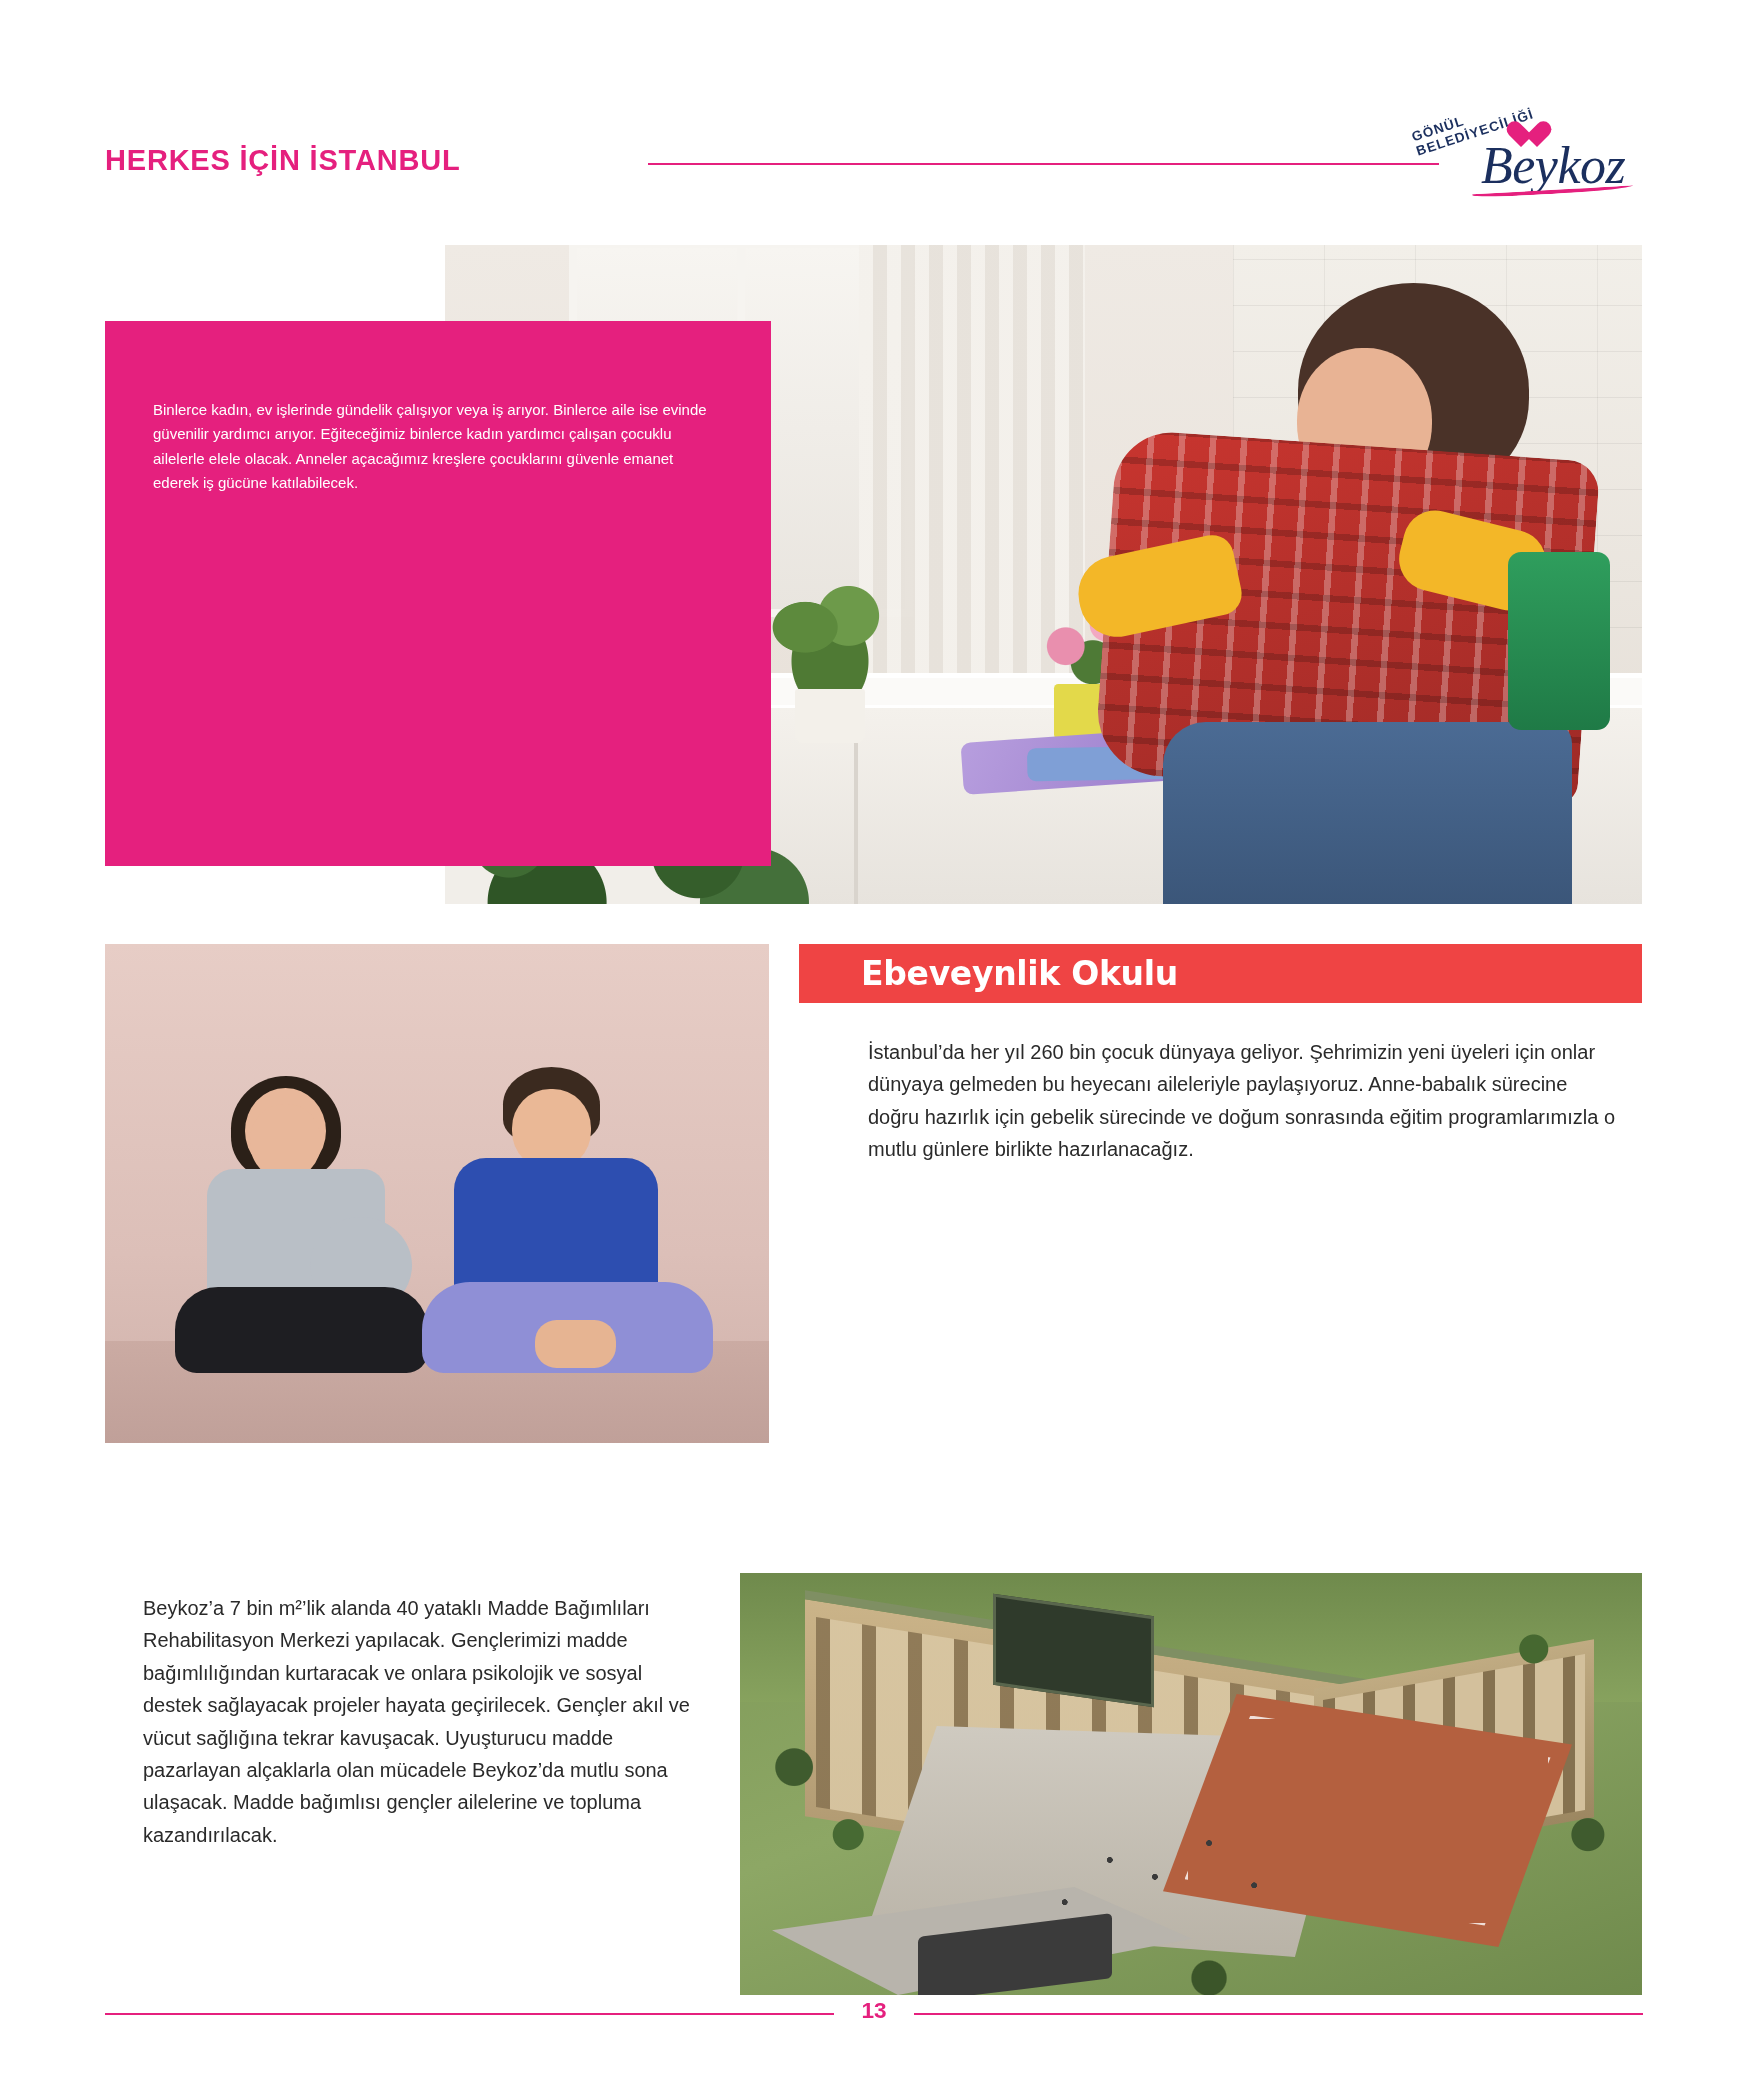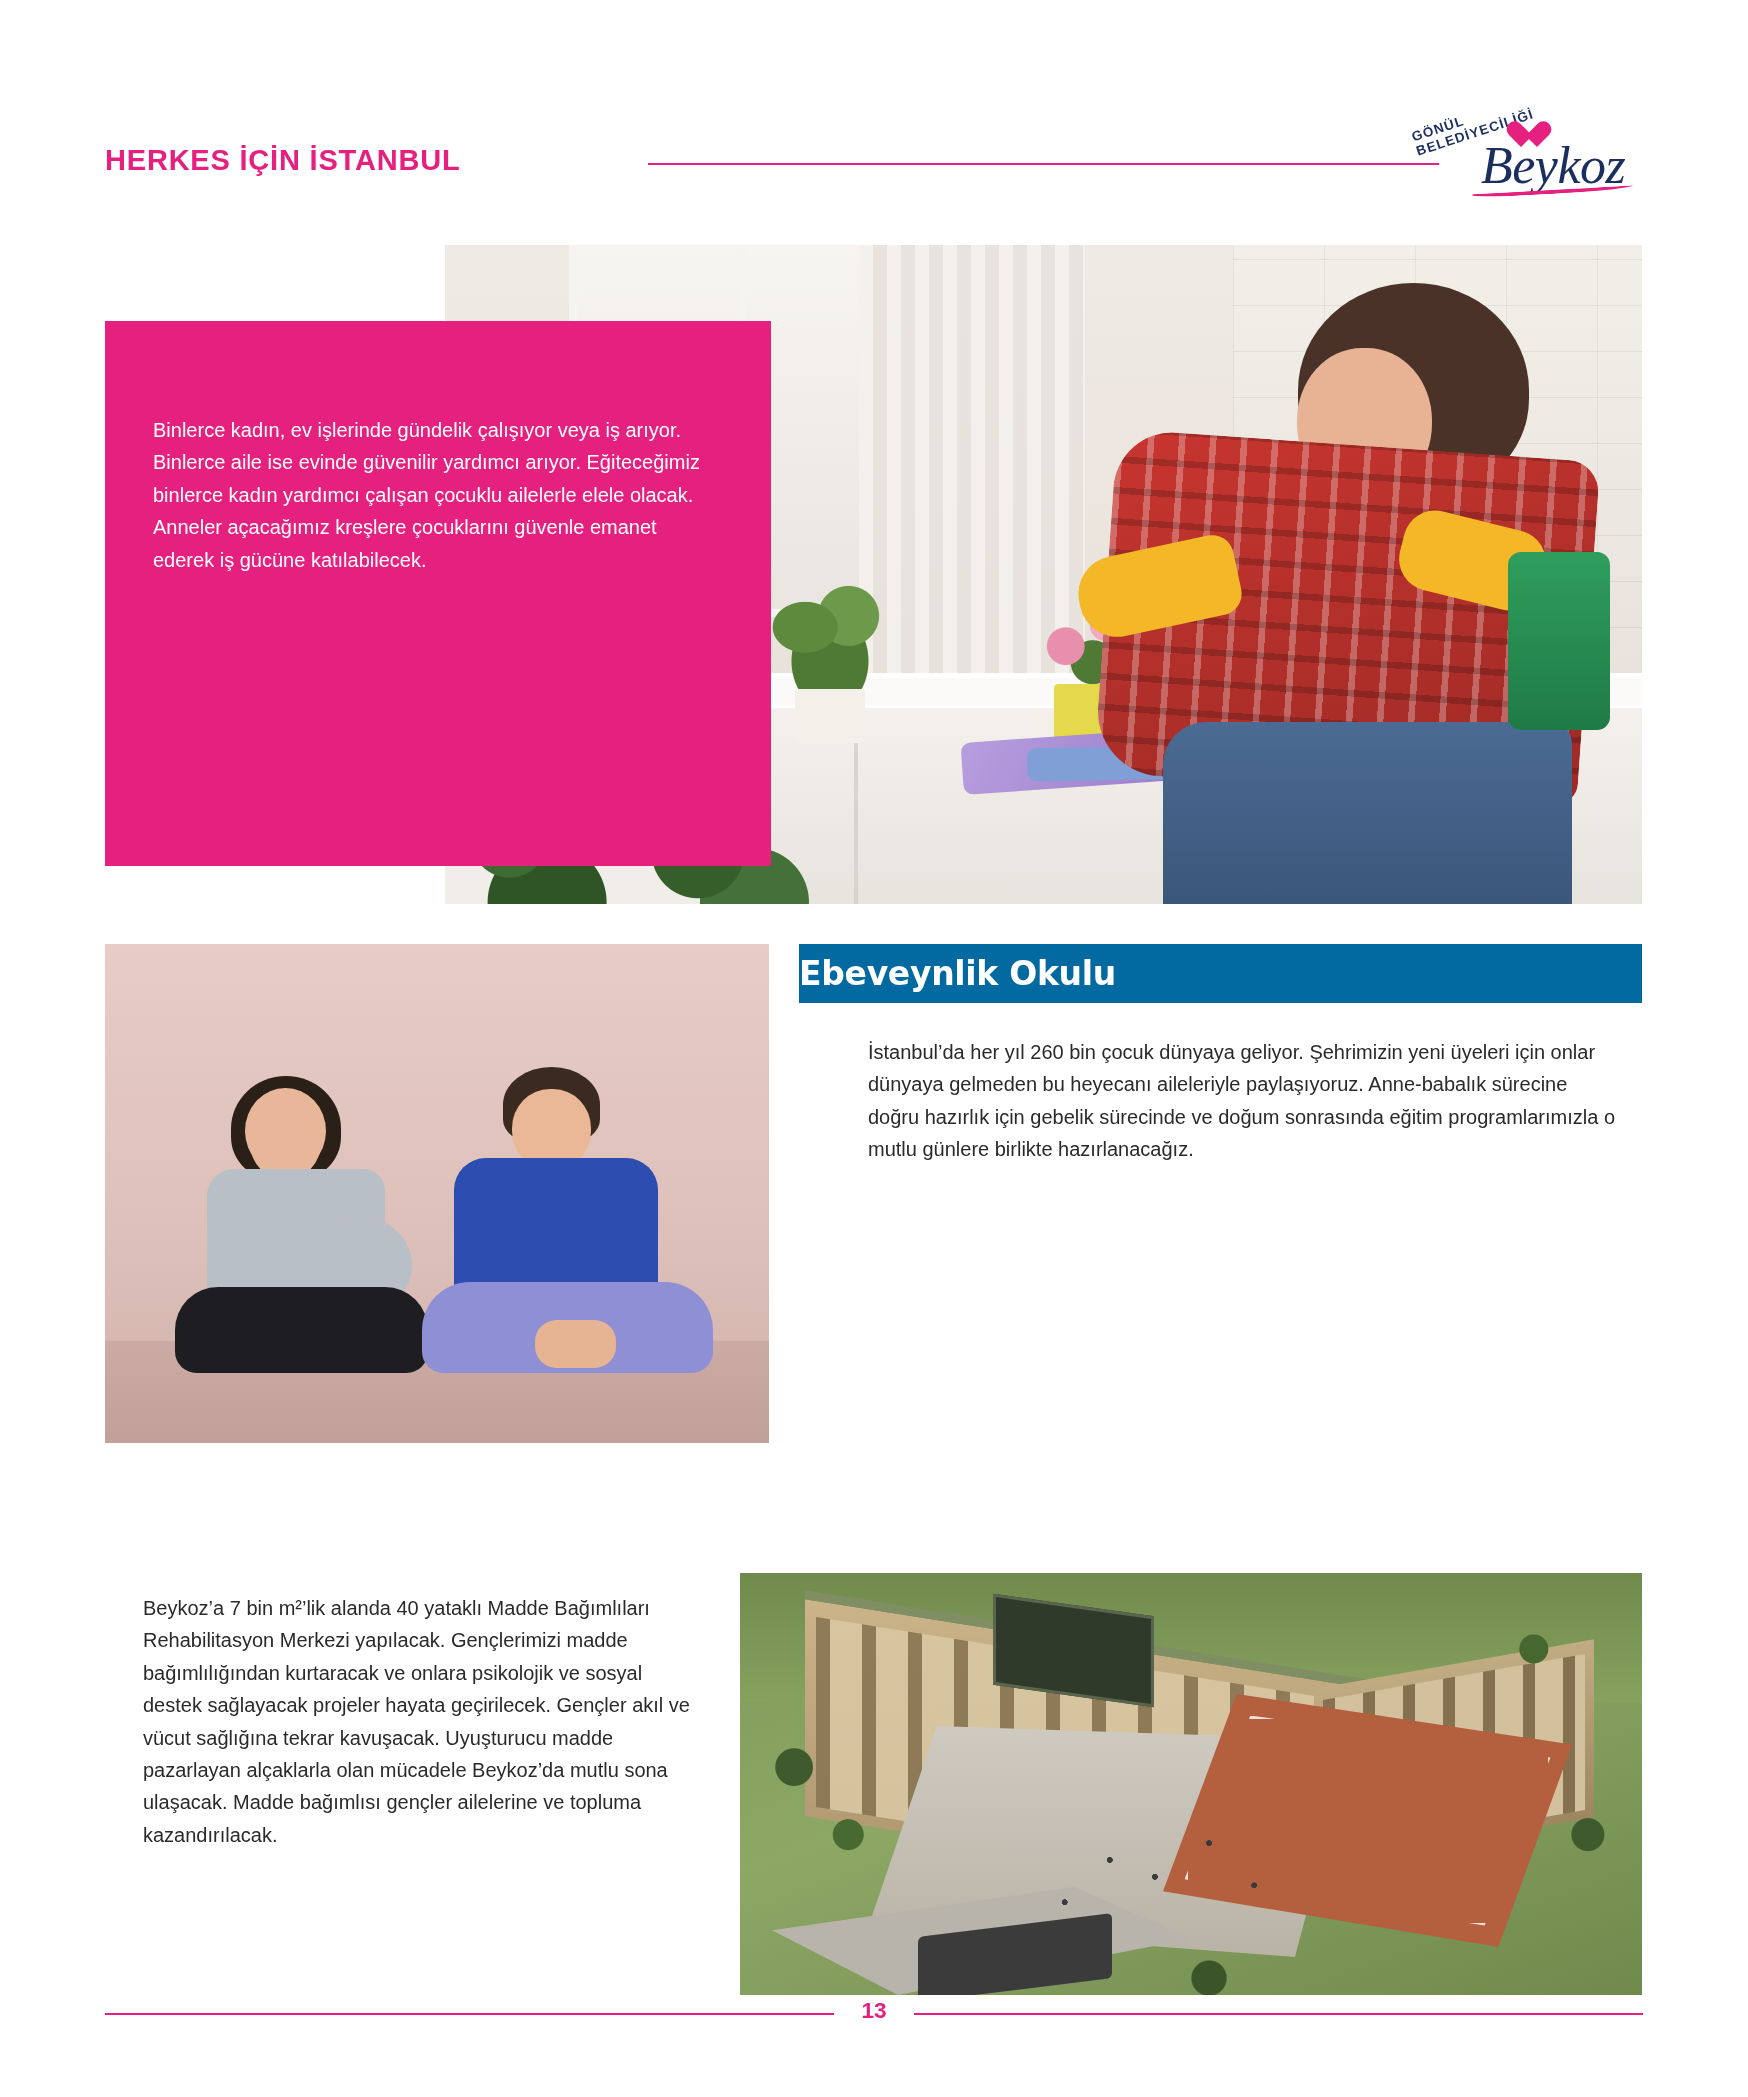--- a/index.html
+++ b/index.html
@@ -119,22 +119,22 @@
   }
   .b1-heading {
     font-size: 56px;
     font-weight: bold;
     line-height: 1.08;
     letter-spacing: -0.5px;
     white-space: pre-line;
     font-family: "DejaVu Sans", sans-serif;
   }
   .b1-body {
-    margin-top: 49px;
-    font-size: 20px;
+    margin-top: 33px;
+    font-size: 15px;
     line-height: 1.62;
   }
 
   
   .kitchen { position: absolute; inset: 0; }
   .k-wall { position:absolute; inset:0; background: linear-gradient(180deg,#efeae4 0%, #e6ded6 100%); }
   .k-bricks {
     position:absolute; right:0; top:0; width:409px; height:659px;
     background:
       repeating-linear-gradient(0deg, rgba(0,0,0,.06) 0 1.1px, transparent 1.1px 46px),
@@ -279,22 +279,22 @@
   .y-p1 .legs{ position:absolute; left:0; top:199px; width:253px; height:86px; background:#1e1e22; border-radius:43px 43px 21.5px 21.5px; }
   .y-p2{ position:absolute; left:317px; bottom:75px; width:291px; height:301px; }
   .y-p2 .hair{ position:absolute; left:81px; top:0; width:97px; height:75px; background:#3b2a1f; border-radius:50% 50% 30% 30%; }
   .y-p2 .face{ position:absolute; left:90px; top:21.5px; width:79px; height:81px; background:#eab896; border-radius:48%; }
   .y-p2 .top{ position:absolute; left:32px; top:91px; width:204px; height:140px; background:#2d4eb0; border-radius:32px 32px 10.8px 10.8px; }
   .y-p2 .legs{ position:absolute; left:0; top:215px; width:291px; height:91px; background:#8f8fd6; border-radius:48px 48px 21.5px 21.5px; }
   .y-p2 .foot{ position:absolute; left:113px; top:253px; width:81px; height:48px; background:#e6b492; border-radius:21.5px; }
 
   .b2-right { position: absolute; left: 694px; top: 0; right: 0; }
   .b2-banner {
-    position: relative; width: 843px; height: 59px; background: #0369a1;
-    color: #fff; display: flex; align-items: center; 
+    position: relative; width: 843px; height: 59px; background: #ef4444;
+    color: #fff; display: flex; align-items: center; padding-left: 62px;
   }
   .b2-banner-text {
     font-family: "DejaVu Sans", sans-serif;
     font-size: 33px; font-weight: bold; letter-spacing: -0.3px;
   }
   .b2-sub {
     margin-top: 46px; margin-left: 69px;
     font-family: "DejaVu Sans", sans-serif;
     font-size: 32px; font-weight: bold; color: #1b2f5e; line-height: 1.18;
     white-space: pre-line;

